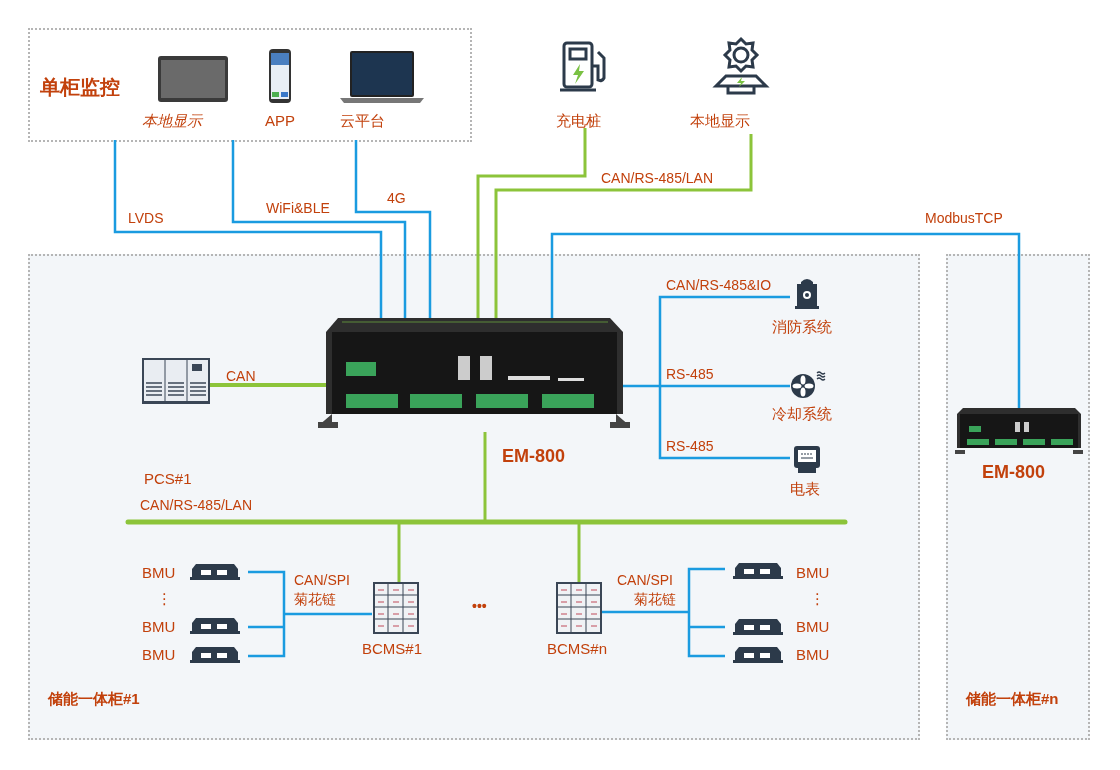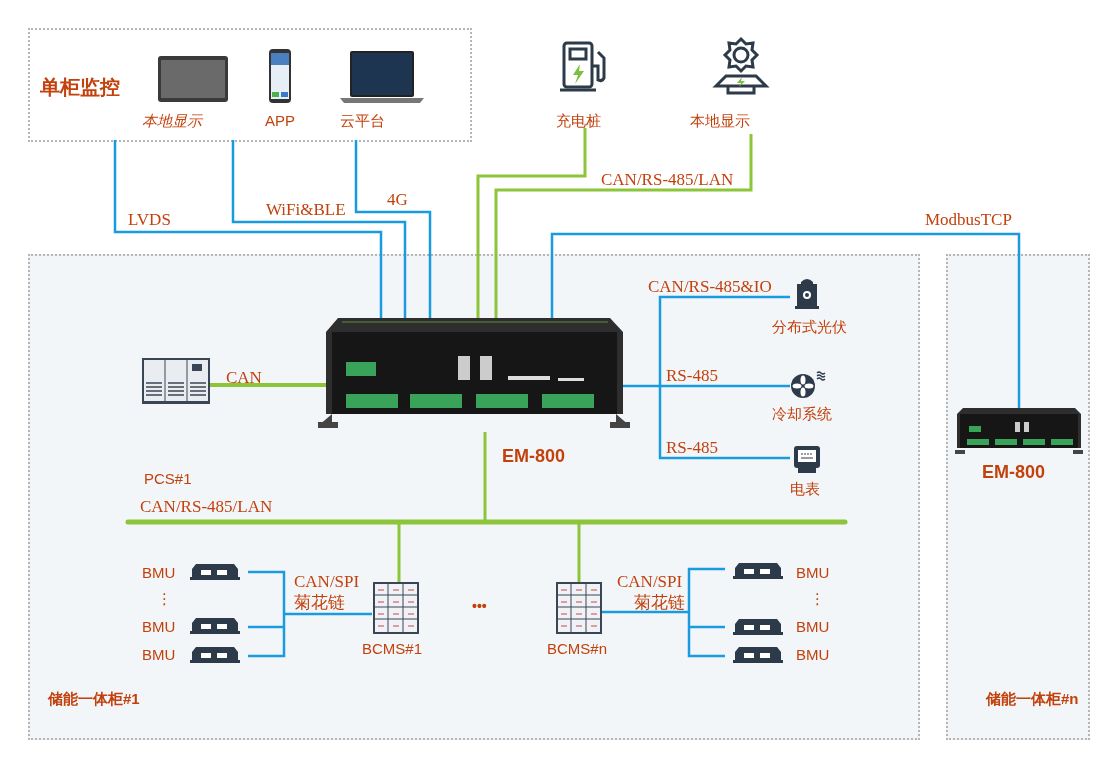--- a/index.html
+++ b/index.html
@@ -3,21 +3,21 @@
 <meta charset="utf-8">
 <style>
   html, body { margin: 0; padding: 0; background: #ffffff; }
   body { width: 1120px; height: 770px; position: relative; overflow: hidden;
          font-family: "Liberation Sans", "DejaVu Sans", sans-serif; color: #222; }
   .abs { position: absolute; }
   .box-top { left: 28px; top: 28px; width: 440px; height: 110px; border: 2px dotted #b5b5b5; background: #fff; }
   .cab1 { left: 28px; top: 254px; width: 888px; height: 482px; border: 2px dotted #b5b5b5; background: #f3f6f9; }
   .cabn { left: 946px; top: 254px; width: 140px; height: 482px; border: 2px dotted #b5b5b5; background: #f3f6f9; }
   .txt { position: absolute; font-size: 15px; white-space: nowrap; color: #c2410c; }
-  .txt-sm { font-size: 17px; font-family: Liberation Serif, serif; }
+  .txt-sm { font-size: 14px; }
   .bold { font-weight: bold; }
   .title-big { font-size: 20px; font-weight: bold; }
   .cab-label { font-size: 15px; font-weight: bold; }
   .em-label { font-size: 18px; font-weight: bold; }
   svg.wires { position: absolute; left: 0; top: 0; }
   .icon { position: absolute; }
 </style>
 </head>
 <body>
 
@@ -97,21 +97,21 @@
   <path d="M36 41 L31 47 L35 47 L33 51 L39 45 L35 45 Z" fill="#7ac143"></path>
 </svg>
 <div class="txt" style="left:690px;top:112px;">本地显示</div>
 
 <div class="txt txt-sm" style="left:128px;top:210px;">LVDS</div>
 <div class="txt txt-sm" style="left:266px;top:200px;">WiFi&amp;BLE</div>
 <div class="txt txt-sm" style="left:387px;top:190px;">4G</div>
 <div class="txt txt-sm" style="left:601px;top:170px;">CAN/RS-485/LAN</div>
 <div class="txt txt-sm" style="left:925px;top:210px;">ModbusTCP</div>
 <div class="txt txt-sm" style="left:226px;top:368px;">CAN</div>
-<div class="txt txt-sm" style="left:648px;top:277px;">CAN/RS-485&amp;IO</div>
+<div class="txt txt-sm" style="left:666px;top:277px;">CAN/RS-485&amp;IO</div>
 <div class="txt txt-sm" style="left:666px;top:366px;">RS-485</div>
 <div class="txt txt-sm" style="left:666px;top:438px;">RS-485</div>
 <div class="txt txt-sm" style="left:140px;top:497px;">CAN/RS-485/LAN</div>
 <div class="txt txt-sm" style="left:294px;top:572px;">CAN/SPI</div>
 <div class="txt txt-sm" style="left:294px;top:591px;">菊花链</div>
 <div class="txt txt-sm" style="left:617px;top:572px;">CAN/SPI</div>
 <div class="txt txt-sm" style="left:634px;top:591px;">菊花链</div>
 
 <svg class="icon" style="left:318px;top:318px;" width="312" height="116">
   <path d="M20 0 L292 0 L305 14 L305 96 L8 96 L8 14 Z" fill="#2e2e2e"></path>
@@ -156,21 +156,21 @@
   <rect x="1" y="46" width="66" height="3" fill="#3a4656"></rect>
 </svg>
 <div class="txt" style="left:144px;top:425px;margin-top:45px;">PCS#1</div>
 
 <svg class="icon" style="left:793px;top:276px;" width="28" height="34">
   <path d="M8 6 Q14 0 20 6 L20 8 L24 8 L24 30 L4 30 L4 8 L8 8 Z" fill="#2c3a4a"></path>
   <rect x="2" y="30" width="24" height="3" fill="#2c3a4a"></rect>
   <circle cx="14" cy="19" r="4" fill="#fff"></circle>
   <circle cx="14" cy="19" r="2" fill="#2c3a4a"></circle>
 </svg>
-<div class="txt" style="left:772px;top:318px;">分布式光伏</div>
+<div class="txt" style="left:772px;top:318px;">消防系统</div>
 
 <svg class="icon" style="left:790px;top:368px;" width="40" height="32">
   <circle cx="13" cy="18" r="12" fill="#2c3a4a"></circle>
   <g fill="#fff">
     <ellipse cx="13" cy="12" rx="2.5" ry="4.5"></ellipse>
     <ellipse cx="13" cy="24" rx="2.5" ry="4.5"></ellipse>
     <ellipse cx="7" cy="18" rx="4.5" ry="2.5"></ellipse>
     <ellipse cx="19" cy="18" rx="4.5" ry="2.5"></ellipse>
   </g>
   <g fill="none" stroke="#2c3a4a" stroke-width="1.2">
@@ -302,13 +302,13 @@
   <g fill="#3aa35a">
     <rect x="12" y="31" width="22" height="6"></rect>
       <rect x="40" y="31" width="22" height="6"></rect>
     <rect x="68" y="31" width="22" height="6"></rect>
       <rect x="96" y="31" width="22" height="6"></rect>
   </g>
   <rect x="0" y="42" width="10" height="4" fill="#444"></rect>
     <rect x="118" y="42" width="10" height="4" fill="#444"></rect>
 </svg>
 <div class="txt em-label" style="left:982px;top:462px;">EM-800</div>
-<div class="txt cab-label" style="left:966px;top:690px;margin-left:20px;">储能一体柜#n</div>
+<div class="txt cab-label" style="left:966px;top:690px;">储能一体柜#n</div>
 
 </body></html>

